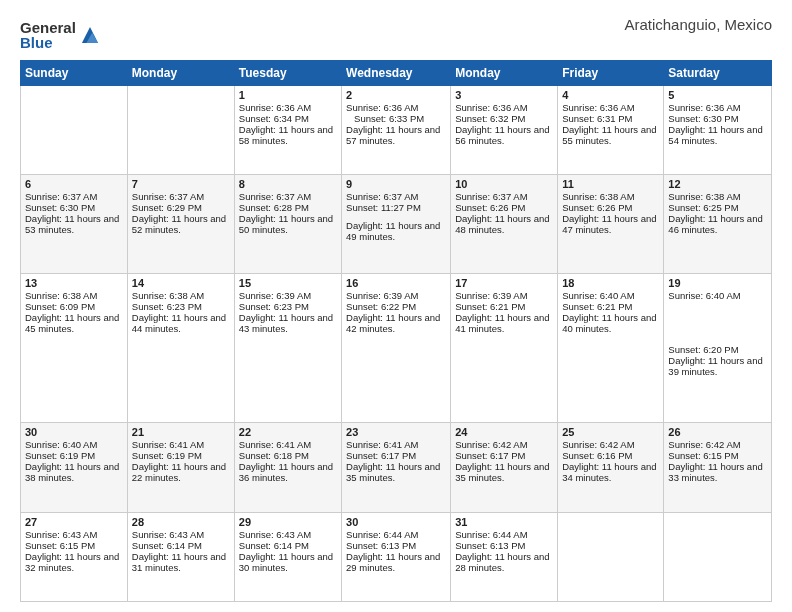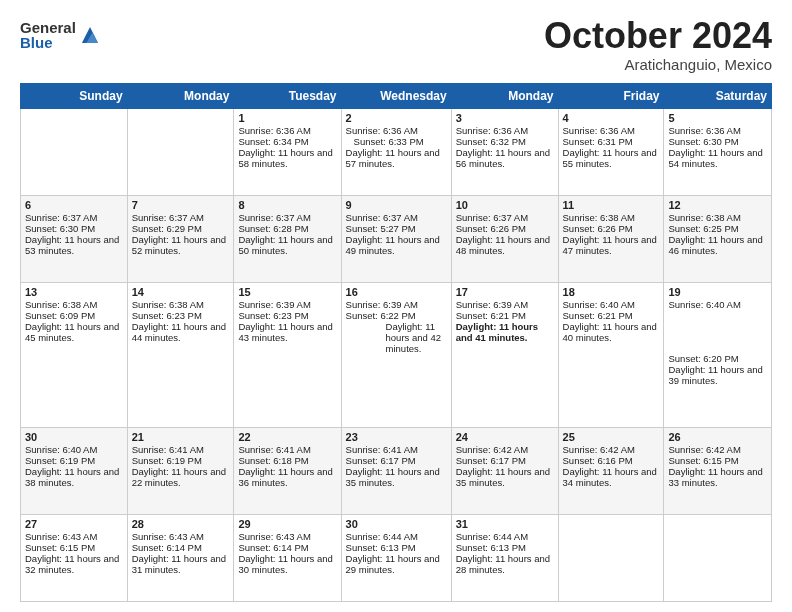--- a/index.html
+++ b/index.html
@@ -65,21 +65,21 @@
       width: 100%;
       border-collapse: collapse;
       flex: 1;
     }
     .calendar-table thead tr th {
       background-color: #1a5fa8;
       color: #fff;
       font-size: 12px;
       font-weight: bold;
       padding: 5px 4px;
-      text-align: right;
+      text-align: left;
       border: 1px solid #1a5fa8;
     }
     .calendar-table tbody tr td {
       border: 1px solid #ccc;
       vertical-align: top;
       padding: 3px 4px;
       font-size: 9.5px;
       color: #222;
       width: 113px;
       min-height: 70px;
@@ -107,21 +107,20 @@
       <div class="logo-text">
         <span class="logo-general">General</span>
         <span class="logo-blue">Blue</span>
       </div>
       <svg class="logo-icon" viewBox="0 0 30 30">
         <polygon points="4,26 15,4 26,26" fill="#1a5fa8"></polygon>
         <polygon points="10,26 18,12 26,26" fill="#5b9bd5" opacity="0.7"></polygon>
       </svg>
     </div>
     <div class="title-block">
-      <div class="month-title">October 2024</div>
       <div class="location">Aratichanguio, Mexico</div>
     </div>
   </div>
 
   <table class="calendar-table">
     <thead>
       <tr>
         <th>Sunday</th>
         <th>Monday</th>
         <th>Tuesday</th>
@@ -181,22 +180,22 @@
           </td>
           <td>
             <span class="day-number">8</span>
             <span style="display: block;">Sunrise: 6:37 AM</span>
             <span style="display: block;">Sunset: 6:28 PM</span>
             <span style="display: block;">Daylight: 11 hours and 50 minutes.</span>
           </td>
           <td>
             <span class="day-number">9</span>
             <span style="display: block;">Sunrise: 6:37 AM</span>
-            <span style="display: block;">Sunset: 5:27 PM</span>
-            <span style="display: block;">Daylight: 11 hours and 49 minutes.</span>
+            <span style="display: block;">Sunset: 11:27 PM</span>
+            <span style="display: block; margin-top: 7px;">Daylight: 11 hours and 49 minutes.</span>
           </td>
           <td>
             <span class="day-number">10</span>
             <span style="display: block;">Sunrise: 6:37 AM</span>
             <span style="display: block;">Sunset: 6:26 PM</span>
             <span style="display: block;">Daylight: 11 hours and 48 minutes.</span>
           </td>
           <td>
             <span class="day-number">11</span>
             <span style="display: block;">Sunrise: 6:38 AM</span>
@@ -226,27 +225,27 @@
           <td>
             <span class="day-number">15</span>
             <span style="display: block;">Sunrise: 6:39 AM</span>
             <span style="display: block;">Sunset: 6:23 PM</span>
             <span style="display: block;">Daylight: 11 hours and 43 minutes.</span>
           </td>
           <td>
             <span class="day-number">16</span>
             <span style="display: block;">Sunrise: 6:39 AM</span>
             <span style="display: block;">Sunset: 6:22 PM</span>
-            <span style="display: block; margin-left: 40px;">Daylight: 11 hours and 42 minutes.</span>
+            <span style="display: block;">Daylight: 11 hours and 42 minutes.</span>
           </td>
           <td>
             <span class="day-number">17</span>
             <span style="display: block;">Sunrise: 6:39 AM</span>
             <span style="display: block;">Sunset: 6:21 PM</span>
-            <span style="display: block; font-weight: bold;">Daylight: 11 hours and 41 minutes.</span>
+            <span style="display: block;">Daylight: 11 hours and 41 minutes.</span>
           </td>
           <td>
             <span class="day-number">18</span>
             <span style="display: block;">Sunrise: 6:40 AM</span>
             <span style="display: block;">Sunset: 6:21 PM</span>
             <span style="display: block;">Daylight: 11 hours and 40 minutes.</span>
           </td>
           <td>
             <span class="day-number">19</span>
             <span style="display: block;">Sunrise: 6:40 AM</span>

